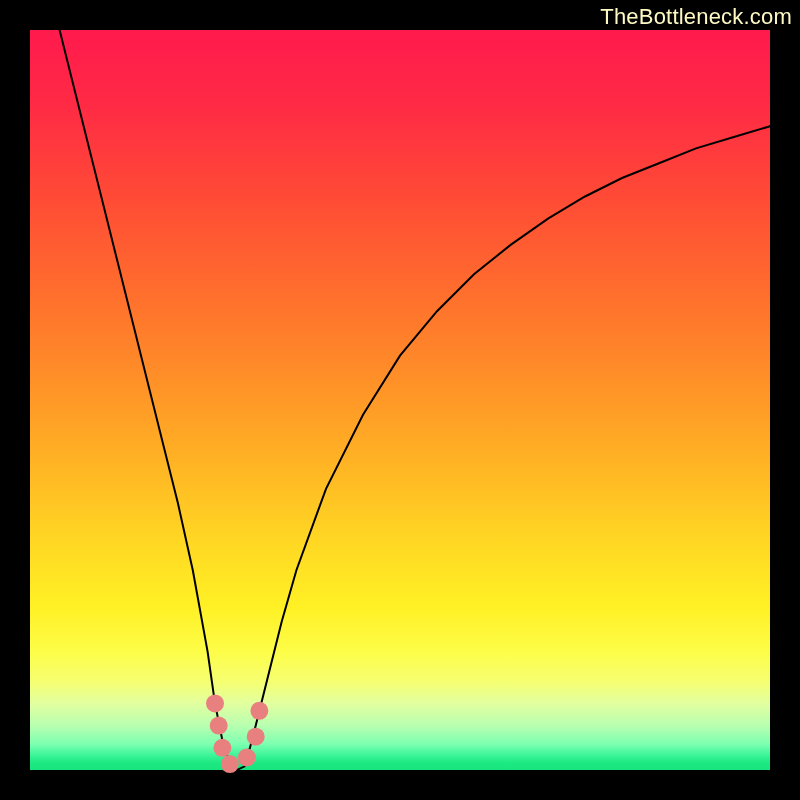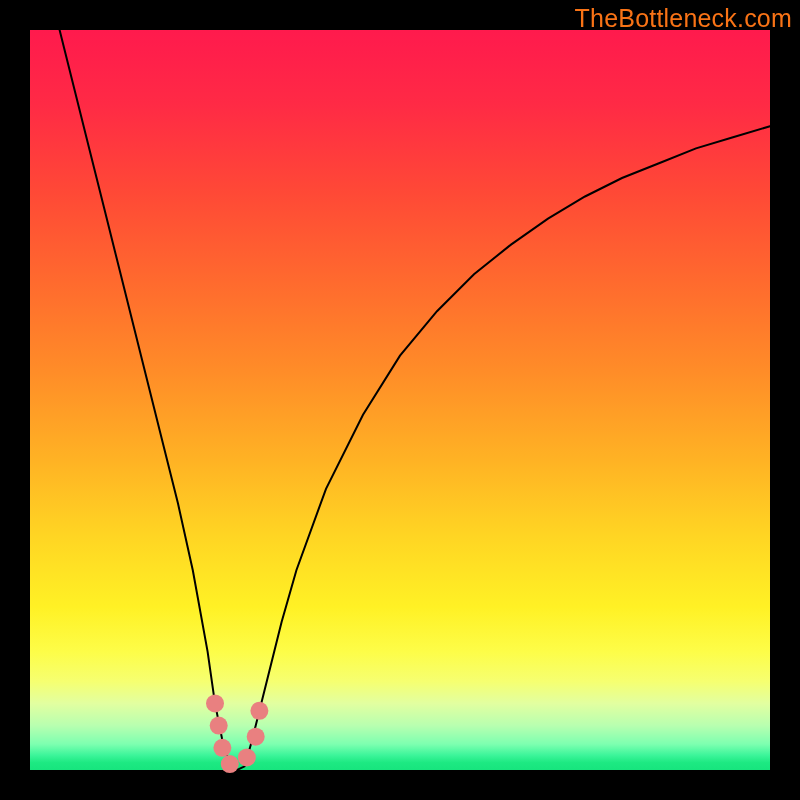--- a/index.html
+++ b/index.html
@@ -43,22 +43,22 @@
       #7dffb0 96.5%,
       #3cf59a 98%,
       #1de982 99%,
       #17e57e 100%
     );
   }
   .watermark {
     position: absolute;
     top: 4px;
     right: 8px;
-    color: #f97316;
-    font-size: 25px;
+    color: #fef9c3;
+    font-size: 22px;
     font-weight: 400;
     letter-spacing: 0.2px;
   }
   svg.curve {
     position: absolute;
     left: 0;
     top: 0;
     width: 740px;
     height: 740px;
     overflow: visible;

